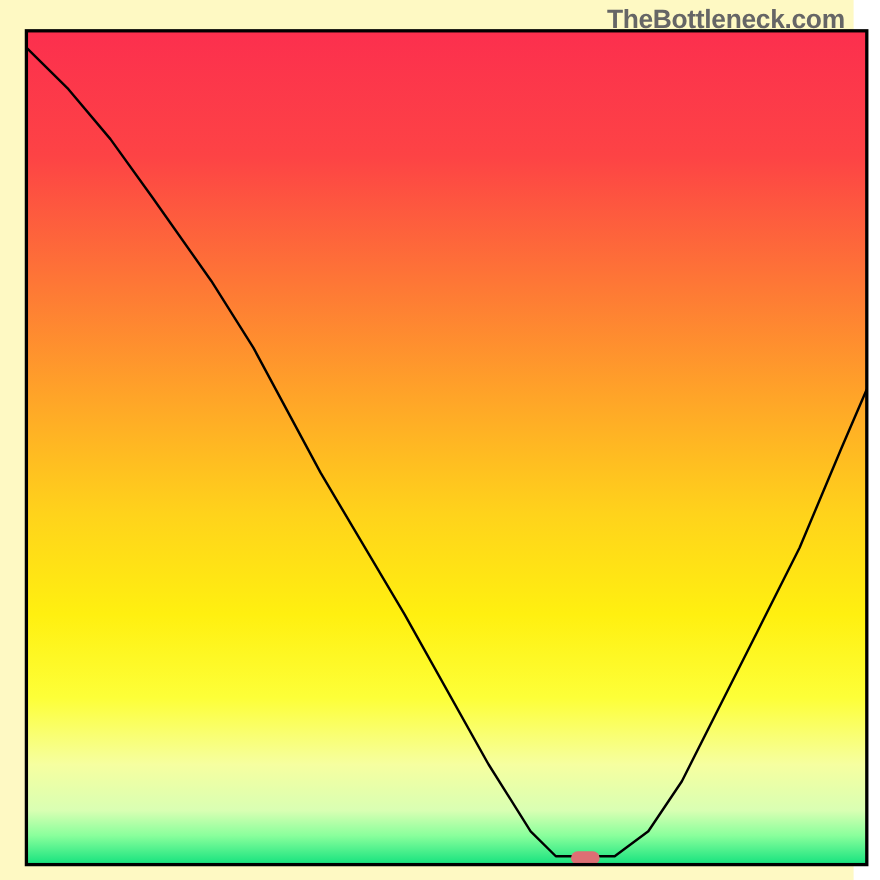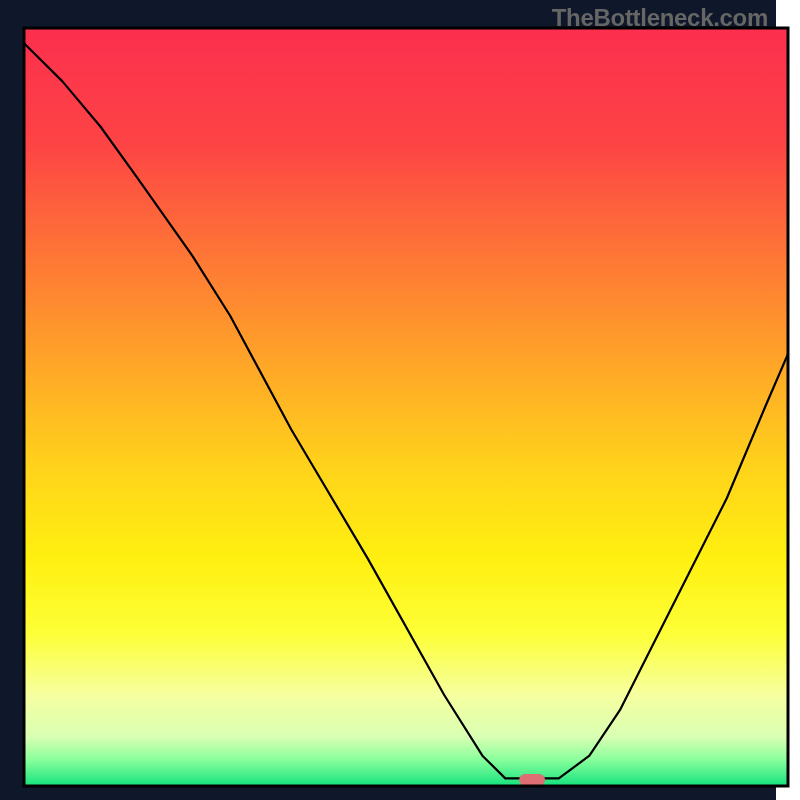--- a/index.html
+++ b/index.html
@@ -7,21 +7,21 @@
     padding: 0;
     width: 800px;
     height: 800px;
     overflow: hidden;
     font-family: Arial, Helvetica, sans-serif;
   }
   .chart-container {
     position: relative;
     width: 776px;
     height: 800px;
-    background: #0f172a;
+    background: #fef9c3;
   }
   .watermark {
     position: absolute;
     top: 4px;
     right: 8px;
     font-size: 24px;
     font-weight: bold;
     color: #666666;
     z-index: 10;
     letter-spacing: -0.3px;

